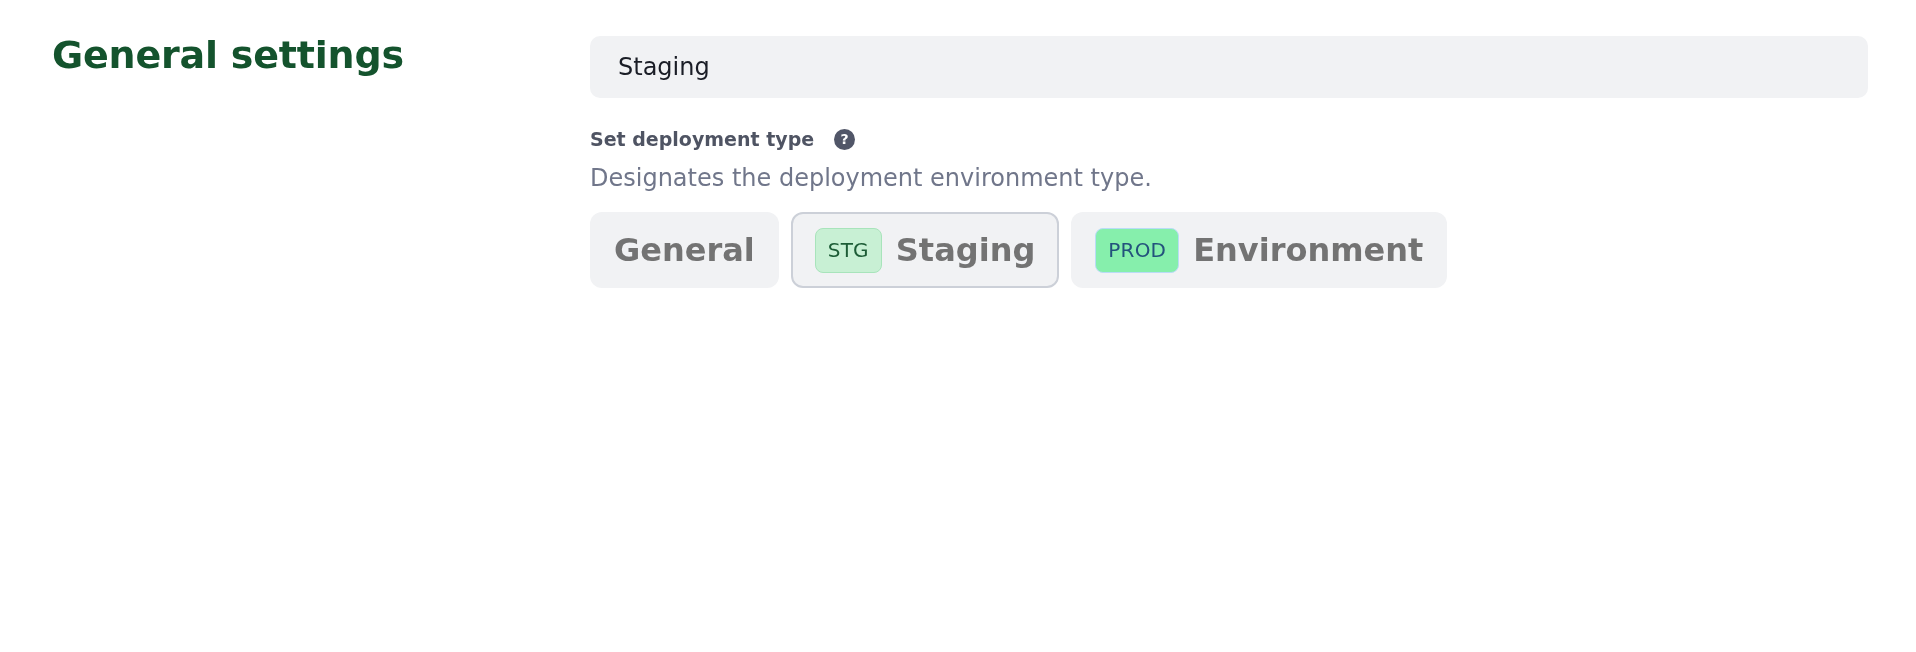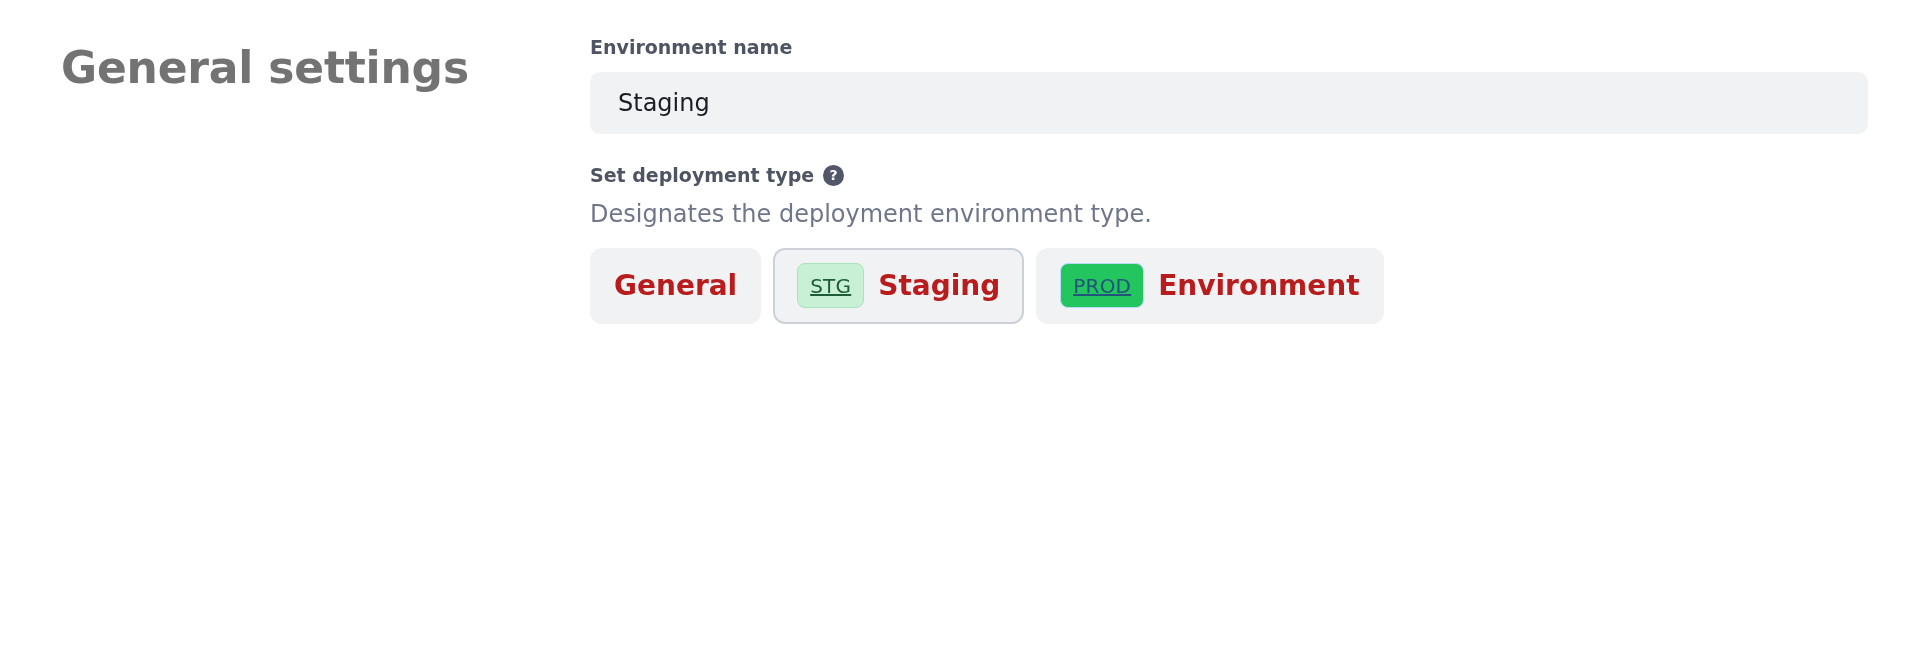--- a/index.html
+++ b/index.html
@@ -22,26 +22,26 @@
   }
 
   
   .left-col {
     position: absolute;
     left: 45px;
     top: 26px;
     width: 500px;
   }
   .page-title {
-    font-size: 44px;
-    font-weight: 700;
-    color: #737373;
+    font-size: 38px;
+    font-weight: 700;
+    color: #14532d;
     letter-spacing: -0.2px;
     line-height: 1.2;
-    margin: 16px;
+    margin: 7px;
   }
 
   
   .right-col {
     position: absolute;
     left: 590px;
     top: 36px;
     width: 1278px;
   }
 
@@ -80,21 +80,21 @@
     margin: 14px 0 0 0;
     max-width: 900px;
   }
 
   
   .deploy-section { margin-top: 30px; }
 
   .deploy-label-row {
     display: flex;
     align-items: center;
-    gap: 9px;
+    gap: 20px;
     margin-bottom: 10px;
   }
   .deploy-label {
     font-size: 19px;
     font-weight: 700;
     color: #4f5463;
     line-height: 1.25;
   }
   .help-icon {
     width: 21px;
@@ -133,64 +133,62 @@
     border: 2px solid transparent;
     border-radius: 12px;
     cursor: pointer;
     font-family: "DejaVu Sans", sans-serif;
   }
   .seg-btn.selected {
     border-color: #ccd0d8;
     background: #f1f2f4;
   }
   .seg-btn-label {
-    font-size: 28px;
-    font-weight: 700;
-    color: #b91c1c;
+    font-size: 32px;
+    font-weight: 700;
+    color: #737373;
     white-space: nowrap;
   }
 
   .badge {
     box-sizing: border-box;
     display: inline-flex;
     align-items: center;
     justify-content: center;
     height: 45px;
     padding: 0 12px;
     border-radius: 8px;
     font-size: 20px;
     font-weight: 400;
     letter-spacing: 0.2px;
     white-space: nowrap;
-    text-decoration: underline;
   }
   .badge-stg {
     background: #c8f0d4;
     border: 1.5px solid #a8e4bb;
     color: #1d5c36;
   }
   .badge-prod {
-    background: #22c55e;
+    background: #86efac;
     border: 1.5px solid #b9dcf6;
     color: #23527c;
   }
 </style>
 </head>
 <body>
 
 <div class="page">
 
   <div class="left-col">
     <h1 class="page-title">General settings</h1>
   </div>
 
   <div class="right-col">
 
     <div class="field-block">
-      <label class="field-label">Environment name</label>
       <input class="text-input" type="text" value="Staging" style="">
     </div>
 
     <div class="field-block tight">
     </div>
 
     <div class="deploy-section">
 
       <div class="deploy-label-row">
         <span class="deploy-label">Set deployment type</span>

